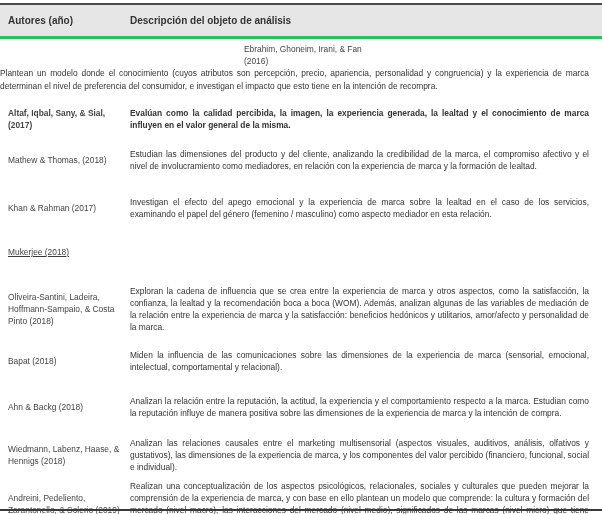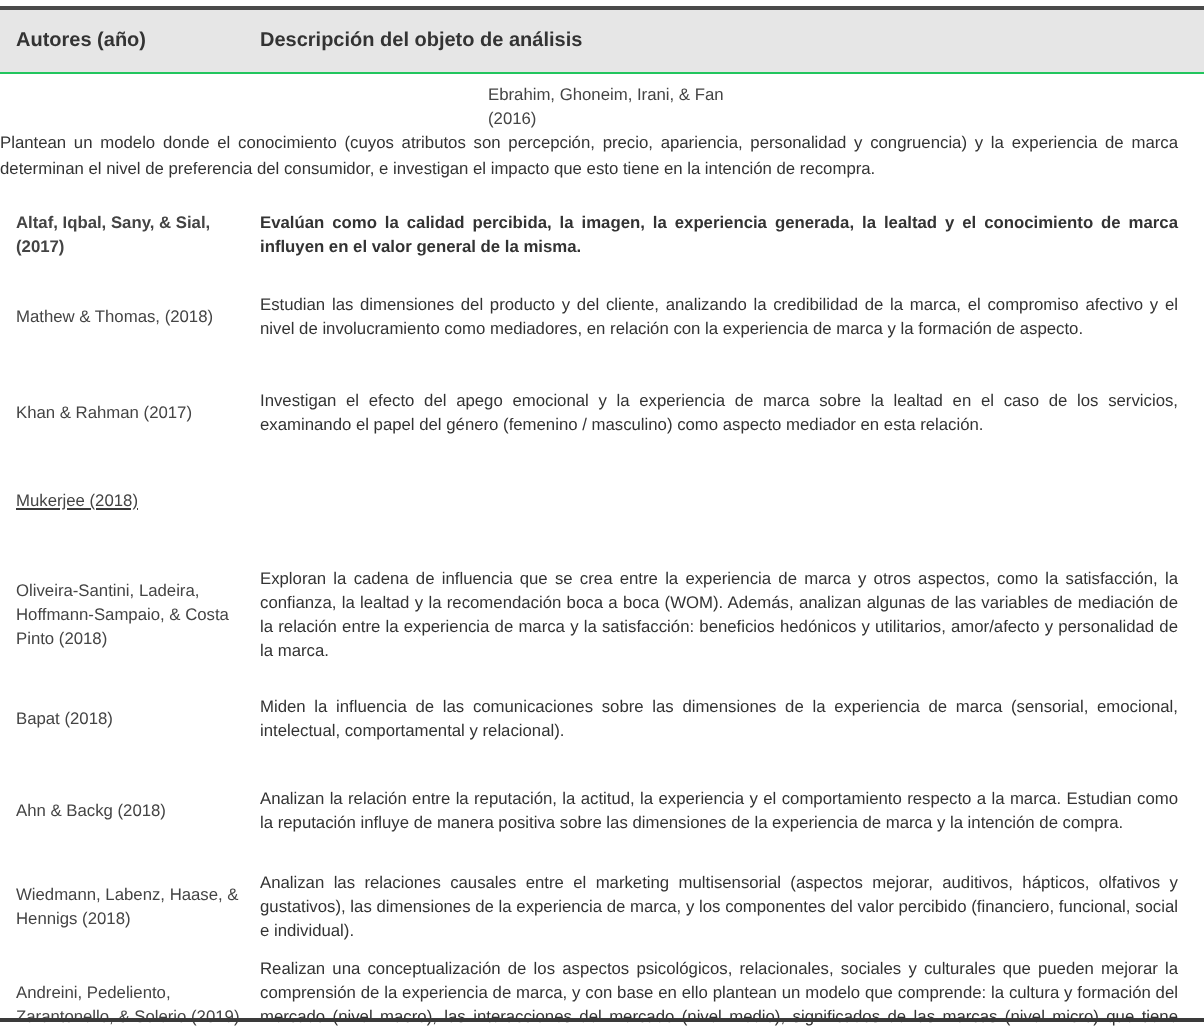--- a/index.html
+++ b/index.html
@@ -20,21 +20,21 @@
       left: 0;
       top: 3px;
       width: 602px;
       border-top: 2px solid #4a4a4a;
     }
     .header {
       display: flex;
       background: #e6e6e6;
       height: 31px;
       align-items: center;
-      border-bottom: 1px solid #22c55e;
+      border-bottom: 3px solid #22c55e;
     }
     .header .c1 {
       width: 122px;
       padding-left: 8px;
       font-size: 10px;
       font-weight: bold;
       color: #333;
     }
     .header .c2 {
       flex: 1;
@@ -83,21 +83,21 @@
     <div class="c2">Plantean un modelo donde el conocimiento (cuyos atributos son percepción, precio, apariencia, personalidad y congruencia) y la experiencia de marca determinan el nivel de preferencia del consumidor, e investigan el impacto que esto tiene en la intención de recompra.</div>
   </div>
 
   <div class="row" style="margin-top:15px;height:34px;font-weight:bold;">
     <div class="c1">Altaf, Iqbal, Sany, &amp; Sial, (2017)</div>
     <div class="c2">Evalúan como la calidad percibida, la imagen, la experiencia generada, la lealtad y el conocimiento de marca influyen en el valor general de la misma.</div>
   </div>
 
   <div class="row" style="margin-top:0px;height:48px;">
     <div class="c1">Mathew &amp; Thomas, (2018)</div>
-    <div class="c2">Estudian las dimensiones del producto y del cliente, analizando la credibilidad de la marca, el compromiso afectivo y el nivel de involucramiento como mediadores, en relación con la experiencia de marca y la formación de aspecto.</div>
+    <div class="c2">Estudian las dimensiones del producto y del cliente, analizando la credibilidad de la marca, el compromiso afectivo y el nivel de involucramiento como mediadores, en relación con la experiencia de marca y la formación de lealtad.</div>
   </div>
 
   <div class="row" style="margin-top:4px;height:40px;">
     <div class="c1">Khan &amp; Rahman (2017)</div>
     <div class="c2">Investigan el efecto del apego emocional y la experiencia de marca sobre la lealtad en el caso de los servicios, examinando el papel del género (femenino / masculino) como aspecto mediador en esta relación.</div>
   </div>
 
   <div class="row" style="margin-top:4px;height:40px;text-decoration:underline;">
     <div class="c1">Mukerjee (2018)</div>
   </div>
@@ -112,21 +112,21 @@
     <div class="c2">Miden la influencia de las comunicaciones sobre las dimensiones de la experiencia de marca (sensorial, emocional, intelectual, comportamental y relacional).</div>
   </div>
 
   <div class="row" style="margin-top:6px;height:46px;">
     <div class="c1">Ahn &amp; Backg (2018)</div>
     <div class="c2">Analizan la relación entre la reputación, la actitud, la experiencia y el comportamiento respecto a la marca. Estudian como la reputación influye de manera positiva sobre las dimensiones de la experiencia de marca y la intención de compra.</div>
   </div>
 
   <div class="row" style="margin-top:2px;height:46px;">
     <div class="c1">Wiedmann, Labenz, Haase, &amp; Hennigs (2018)</div>
-    <div class="c2">Analizan las relaciones causales entre el marketing multisensorial (aspectos mejorar, auditivos, hápticos, olfativos y gustativos), las dimensiones de la experiencia de marca, y los componentes del valor percibido (financiero, funcional, social e individual).</div>
+    <div class="c2">Analizan las relaciones causales entre el marketing multisensorial (aspectos visuales, auditivos, análisis, olfativos y gustativos), las dimensiones de la experiencia de marca, y los componentes del valor percibido (financiero, funcional, social e individual).</div>
   </div>
 
   <div class="row" style="margin-top:0px;height:52px;">
     <div class="c1">Andreini, Pedeliento, Zarantonello, &amp; Solerio (2019)</div>
     <div class="c2">Realizan una conceptualización de los aspectos psicológicos, relacionales, sociales y culturales que pueden mejorar la comprensión de la experiencia de marca, y con base en ello plantean un modelo que comprende: la cultura y formación del mercado (nivel macro), las interacciones del mercado (nivel medio), significados de las marcas (nivel micro) que tiene como resultado la experiencia de marca como respuesta subjetiva.</div>
   </div>
 </div>
 
 <div class="bottom-rule"></div>
 

